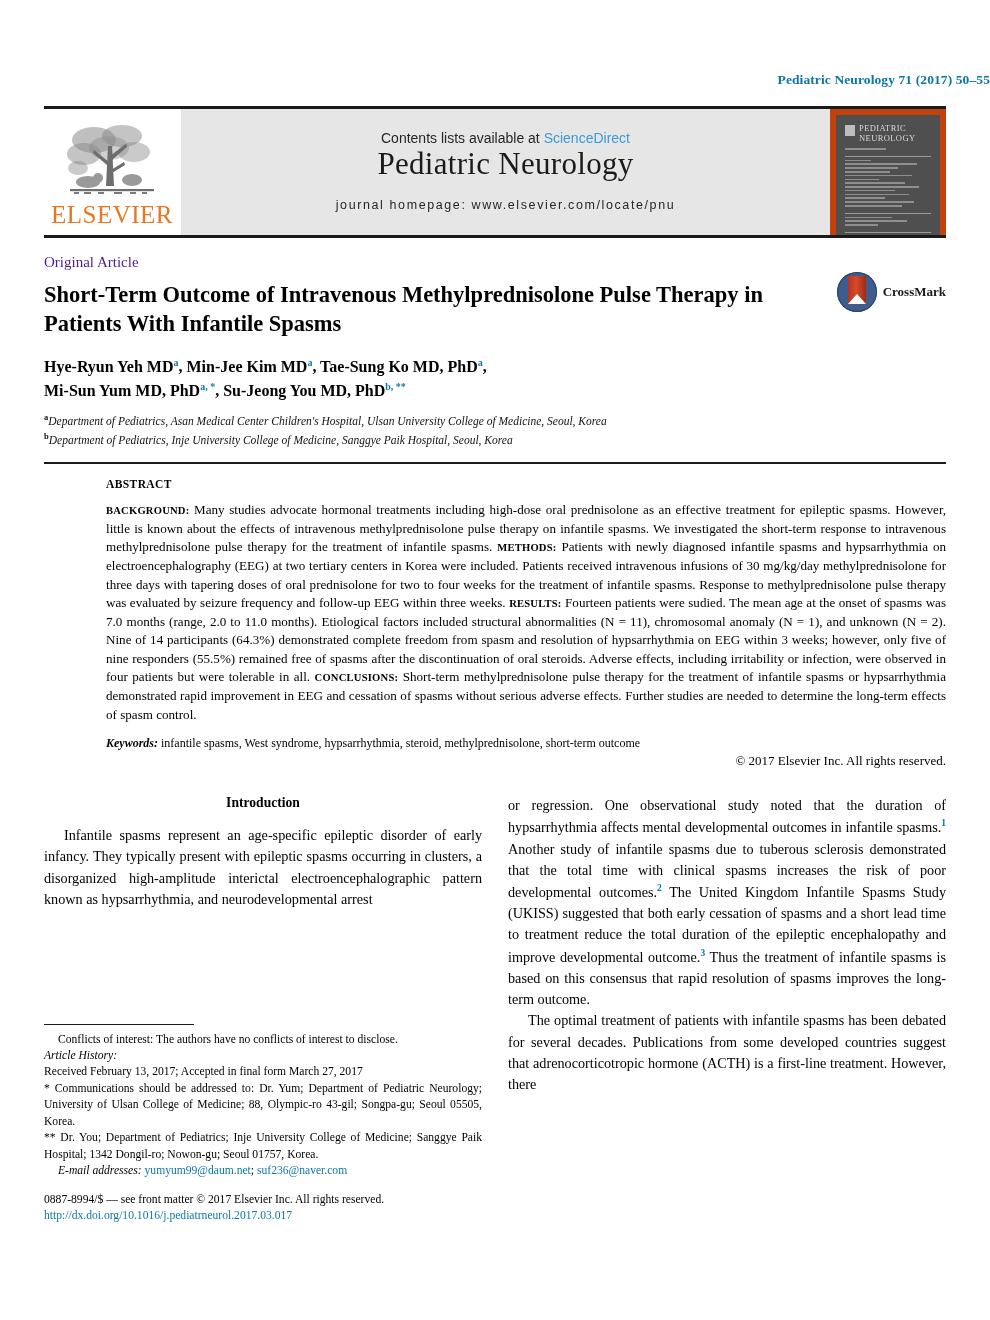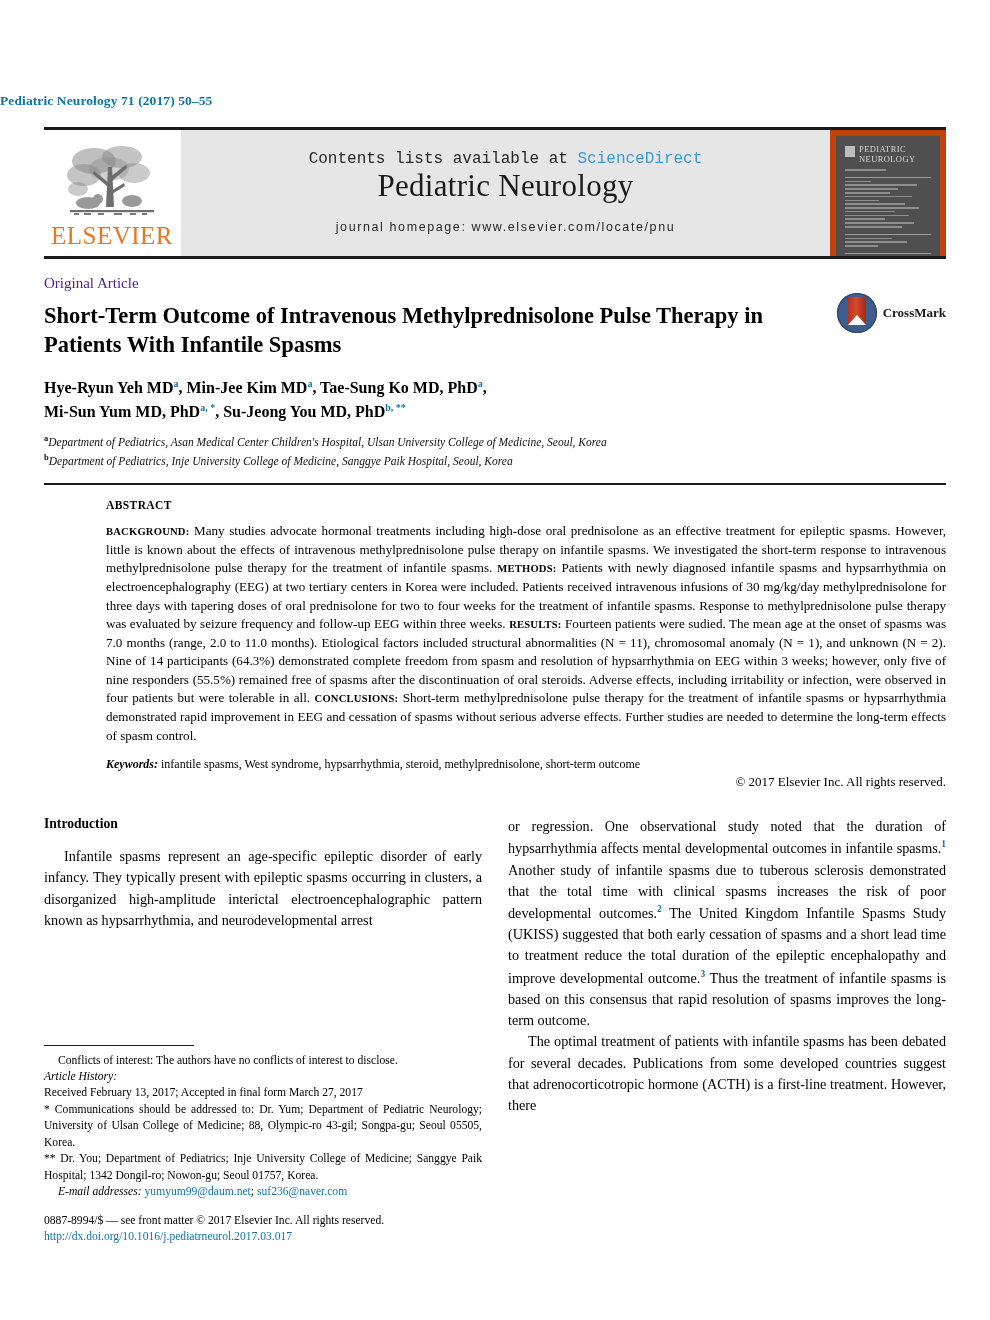--- a/index.html
+++ b/index.html
@@ -17,26 +17,26 @@
   }
   .page {
     position: relative;
     width: 990px;
     height: 1320px;
     padding: 0;
   }
 
   
   .running-head {
-    text-align: left;
+    text-align: right;
     font-family: "Liberation Serif", serif;
     font-weight: bold;
     font-size: 13.5px;
     color: #0d76a8;
-    padding-top: 93px;
+    padding-top: 72px;
     letter-spacing: .1px;
   }
 
   
   .banner {
     margin: 18px 44px 0 44px;
     border-top: 3px solid #1a1a1a;
     border-bottom: 3px solid #1a1a1a;
     height: 126px;
     display: flex;
@@ -70,22 +70,22 @@
     flex: 1 1 auto;
     background: #e6e6e6;
     display: flex;
     flex-direction: column;
     align-items: center;
     justify-content: center;
     padding: 6px 0 8px 0;
     border-left: 1px solid #ffffff;
   }
   .contents-line {
-    font-family: Liberation Mono, monospace;
-    font-size: 16px;
+    font-family: Liberation Sans, sans-serif;
+    font-size: 14px;
     color: #262626;
   }
   .contents-line .sd {
     color: #3a9bd6;
   }
   .journal-name {
     font-family: "Liberation Serif", serif;
     font-size: 31px;
     color: #1a1a1a;
     margin-bottom: 16px;
@@ -294,20 +294,21 @@
   .col {
     flex: 1 1 0;
     position: relative;
   }
   .col-left { display: flex; flex-direction: column; }
   .sec-head {
     font-family: "Liberation Serif", serif;
     font-weight: bold;
     font-size: 13.6px;
     margin-bottom: 14px;
+    text-align: center;
   }
   .body-text {
     font-family: "Liberation Serif", serif;
     font-size: 14.2px;
     line-height: 1.5;
     text-align: justify;
     color: #000;
   }
   .body-text p { margin: 0; text-indent: 20px; }
   .body-text p + p { margin-top: 0; }

